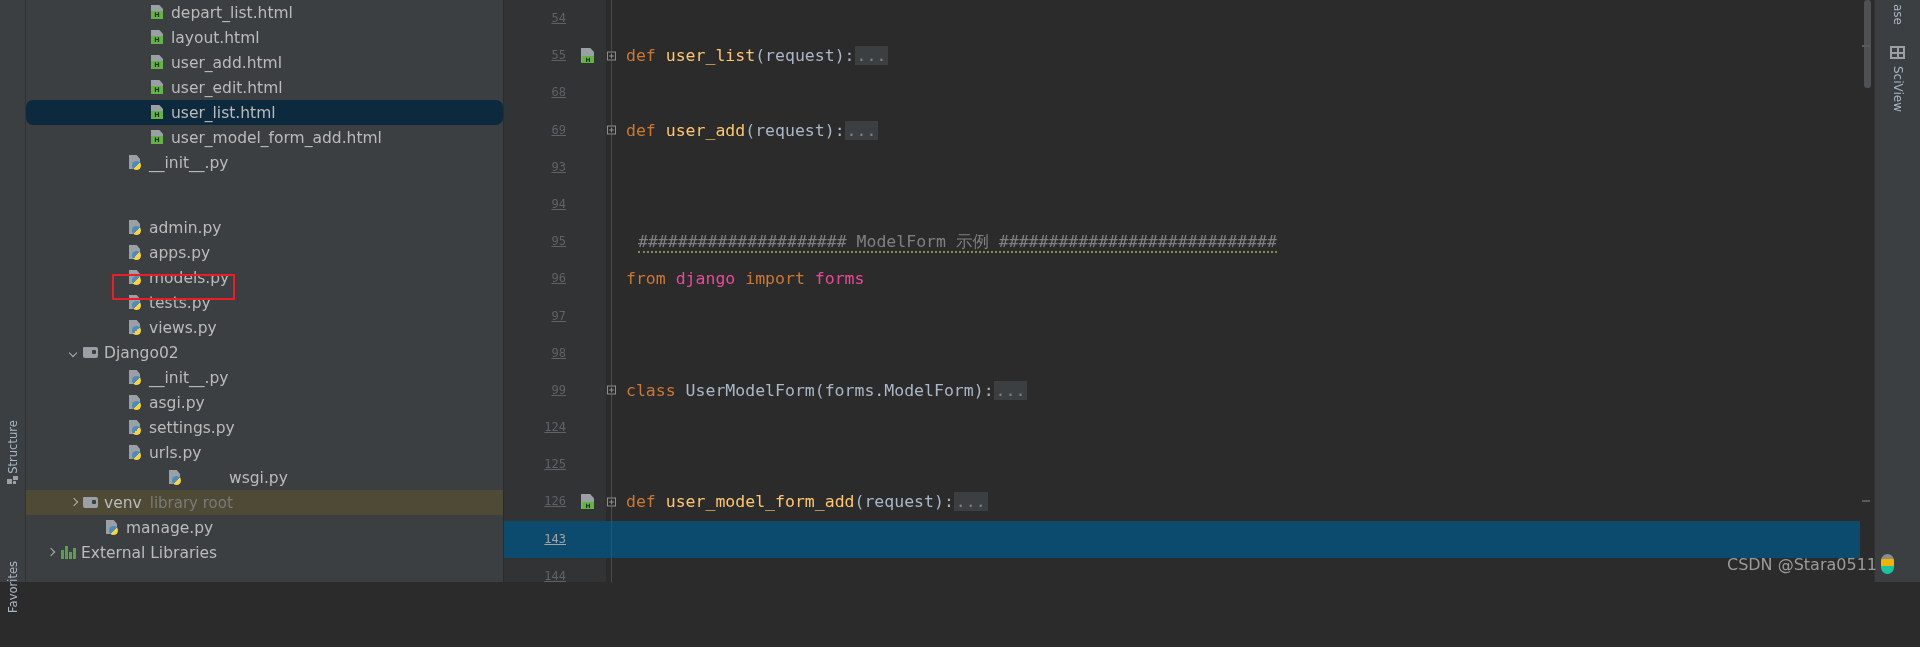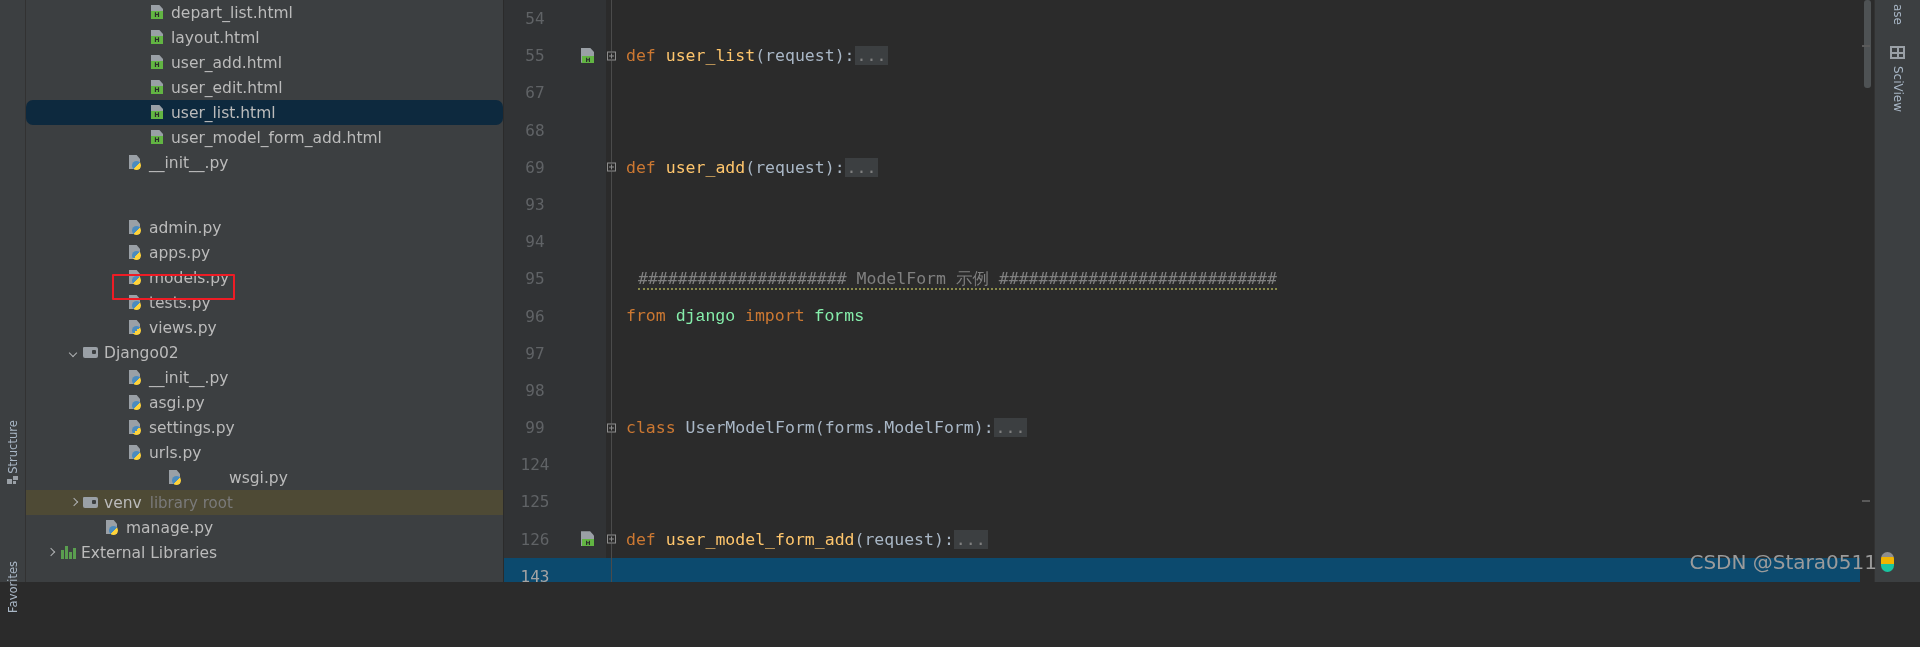--- a/index.html
+++ b/index.html
@@ -123,22 +123,22 @@
     font-family:"DejaVu Sans Mono", monospace;
     font-size:16.5px;
   }
   .cl {
     position:relative; height:37.2px; line-height:37.2px;
     white-space:pre; display:flex; align-items:center;
   }
   .cl.cursor .code, .cl.cursor { background:#0c4a6e; }
   .cl.cursor .lno { color:#a4a3a3; }
   .lno {
-    width:70px; flex:0 0 70px; text-align:center; padding-right:8px;
-    color:#606366; font-size:16px; font-family:"DejaVu Sans Mono", monospace;
+    width:70px; flex:0 0 70px; text-align:right; padding-right:8px;
+    color:#606366; font-size:12px; font-family:"DejaVu Sans Mono", monospace;text-decoration:underline;
   }
   .gicon { width:32px; flex:0 0 32px; position:relative; height:100%; }
   .gicon .htmlmark {
     position:absolute; left:7px; top:50%; transform:translateY(-50%);
     width:15px; height:16px;
   }
   .gicon .htmlmark::before {
     content:""; position:absolute; left:0; top:0; width:13px; height:15px;
     background:#9aa0a6; clip-path:polygon(0 0,70% 0,100% 28%,100% 100%,0 100%);
   }
@@ -173,21 +173,21 @@
     width:9px; height:9px; border:1px solid #8d8d8d; background:#2b2b2b;
   }
   .minusbox::before {
     content:""; position:absolute; left:1px; top:3px; width:5px; height:1px; background:#8d8d8d;
   }
   .code { padding-left:8px; flex:1; }
 
   .kw   { color:#cc7832; }
   .fn   { color:#ffc66d; }
   .pa   { color:#a9b7c6; }
-  .mod  { color:#86efac;font-family:Liberation Mono, monospace; }
+  .mod  { color:#ec4899; }
   .cmt  { color:#808080;margin-left:12px; }
   .dots {
     background:#3c3f41; color:#808080; padding:0 2px;
   }
   .squig {
     border-bottom:2px dotted #8a8a4a;
   }
 
   
   .redbox-code {
@@ -223,21 +223,21 @@
       linear-gradient(#9aa0a6,#9aa0a6) 0 0/2px 100% no-repeat,
       linear-gradient(#9aa0a6,#9aa0a6) 6.5px 0/2px 100% no-repeat,
       linear-gradient(#9aa0a6,#9aa0a6) 13px 0/2px 100% no-repeat;
   }
   .greendot {
     position:absolute; right:18px; bottom:118px;
     width:11px; height:11px; border-radius:50%; background:#3cb371;
   }
   .watermark {
     position:absolute; right:26px; bottom:8px;
-    color:#9b9b9b; font-size:20px;
+    color:#9b9b9b; font-size:16px;
     font-family:"DejaVu Sans", sans-serif;
     display:flex; align-items:center; gap:4px;
   }
   .wmlogo {
     display:inline-block; width:13px; height:20px; border-radius:7px;
     background:linear-gradient(#8d8d8d 0 25%,#f0b400 25% 62%,#19c4a0 62% 100%);
     vertical-align:middle;
   }
 </style>
 </head>
@@ -372,21 +372,20 @@
         </div>
       </div>
     <div class="redbox-file" style="left: 86px; top: 274px; width: 123px; height: 26px; border-color: rgb(238, 28, 37);"></div>
   </div>
 
   <div class="editor">
     <div class="gutter"></div>
     <div class="codearea" id="codearea">
         <div class="cl"><span class="lno">54</span><span class="gicon"></span><span class="foldbar"><span class="vline"></span></span><span class="code"></span></div>
         <div class="cl"><span class="lno">55</span><span class="gicon"><span class="htmlmark"><em>H</em></span></span><span class="foldbar"><span class="vline"></span><span class="plusbox"></span></span><span class="code"><span class="kw">def </span><span class="fn">user_list</span><span class="pa">(</span><span class="pa">request</span><span class="pa">):</span><span class="dots">...</span></span></div>
-        <div class="cl"><span class="lno">67</span><span class="gicon"></span><span class="foldbar"><span class="vline"></span></span><span class="code"></span></div>
         <div class="cl"><span class="lno">68</span><span class="gicon"></span><span class="foldbar"><span class="vline"></span></span><span class="code"></span></div>
         <div class="cl"><span class="lno">69</span><span class="gicon"></span><span class="foldbar"><span class="vline"></span><span class="plusbox"></span></span><span class="code"><span class="kw">def </span><span class="fn">user_add</span><span class="pa">(</span><span class="pa">request</span><span class="pa">):</span><span class="dots">...</span></span></div>
         <div class="cl"><span class="lno">93</span><span class="gicon"></span><span class="foldbar"><span class="vline"></span></span><span class="code"></span></div>
         <div class="cl"><span class="lno">94</span><span class="gicon"></span><span class="foldbar"><span class="vline"></span></span><span class="code"></span></div>
         <div class="cl"><span class="lno">95</span><span class="gicon"></span><span class="foldbar"><span class="vline"></span></span><span class="code"><span class="cmt squig">##################### ModelForm 示例 ############################</span></span></div>
         <div class="cl"><span class="lno">96</span><span class="gicon"></span><span class="foldbar"><span class="vline"></span></span><span class="code"><span class="kw">from </span><span class="mod">django </span><span class="kw">import </span><span class="mod">forms</span></span></div>
         <div class="cl"><span class="lno">97</span><span class="gicon"></span><span class="foldbar"><span class="vline"></span></span><span class="code"></span></div>
         <div class="cl"><span class="lno">98</span><span class="gicon"></span><span class="foldbar"><span class="vline"></span></span><span class="code"></span></div>
         <div class="cl"><span class="lno">99</span><span class="gicon"></span><span class="foldbar"><span class="vline"></span><span class="plusbox"></span></span><span class="code"><span class="kw">class </span><span class="pa">UserModelForm</span><span class="pa">(forms.ModelForm):</span><span class="dots">...</span></span></div>
         <div class="cl"><span class="lno">124</span><span class="gicon"></span><span class="foldbar"><span class="vline"></span></span><span class="code"></span></div>

